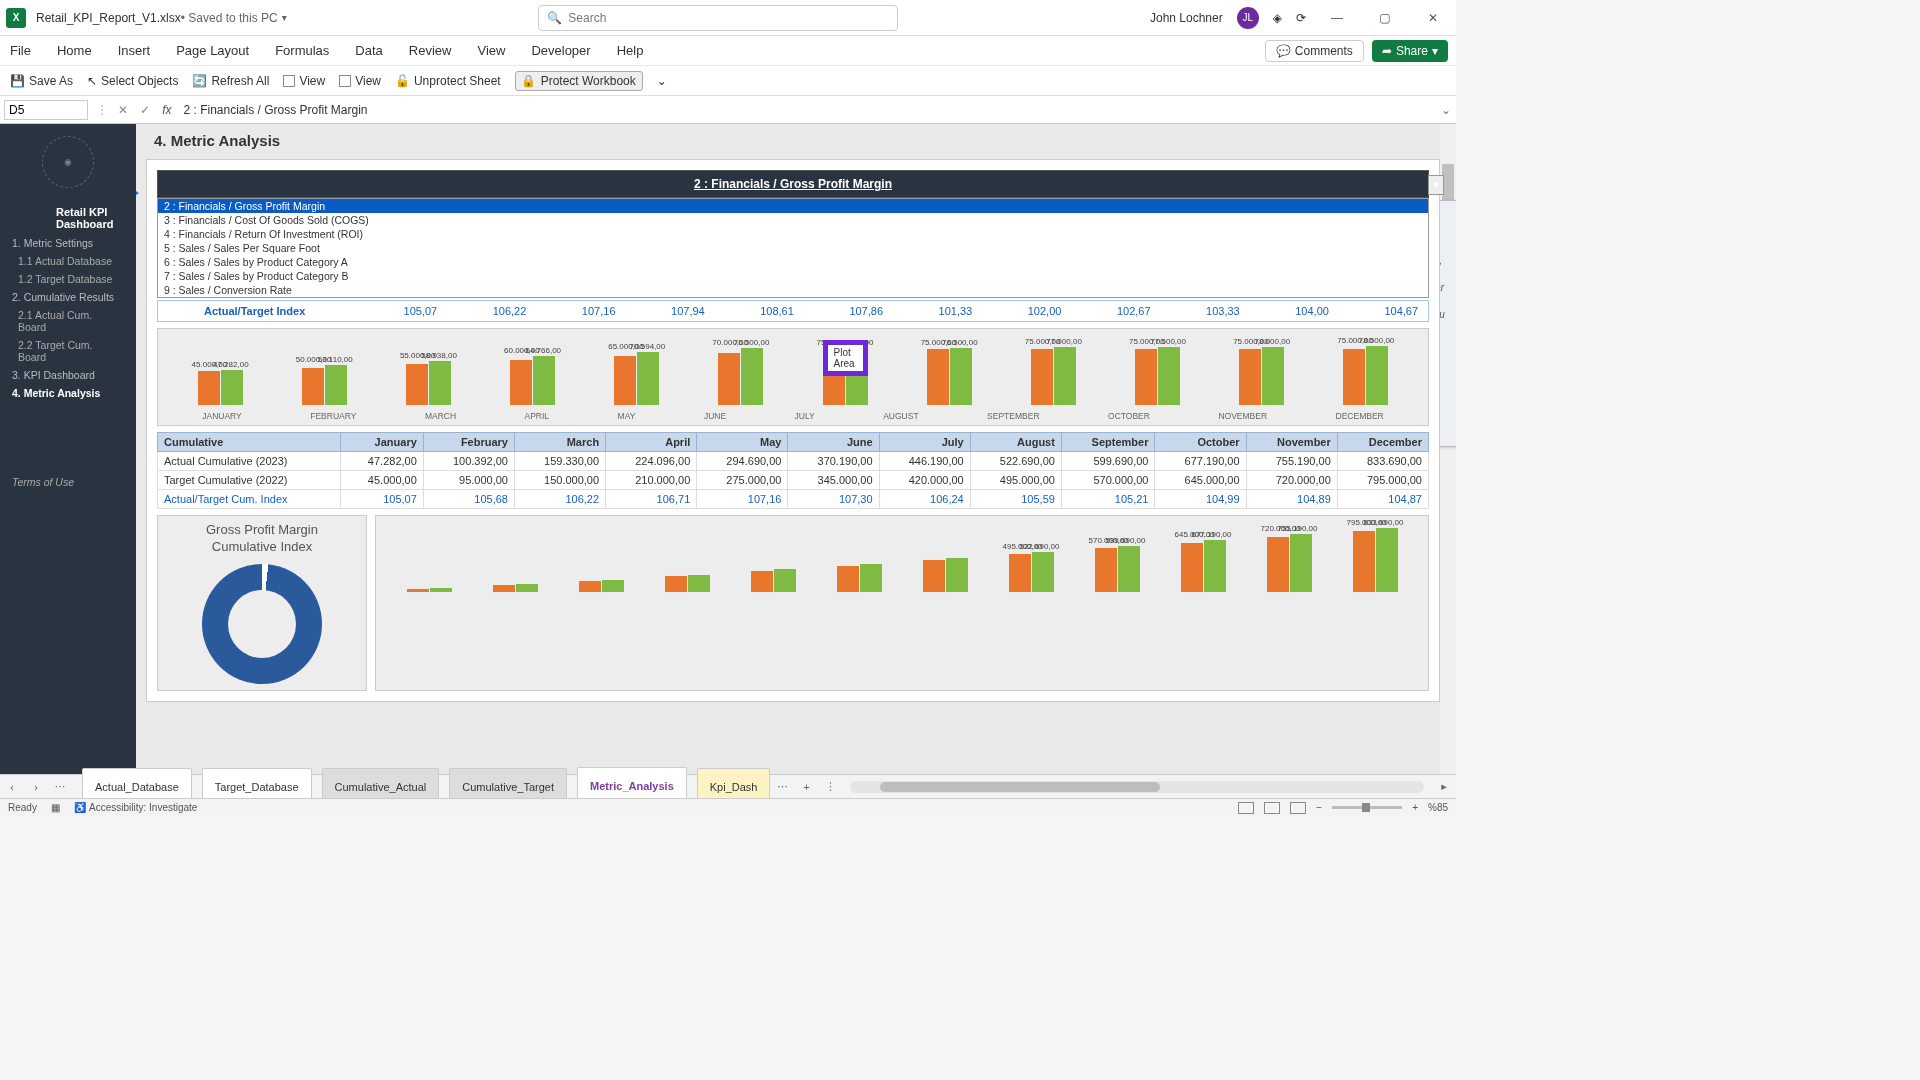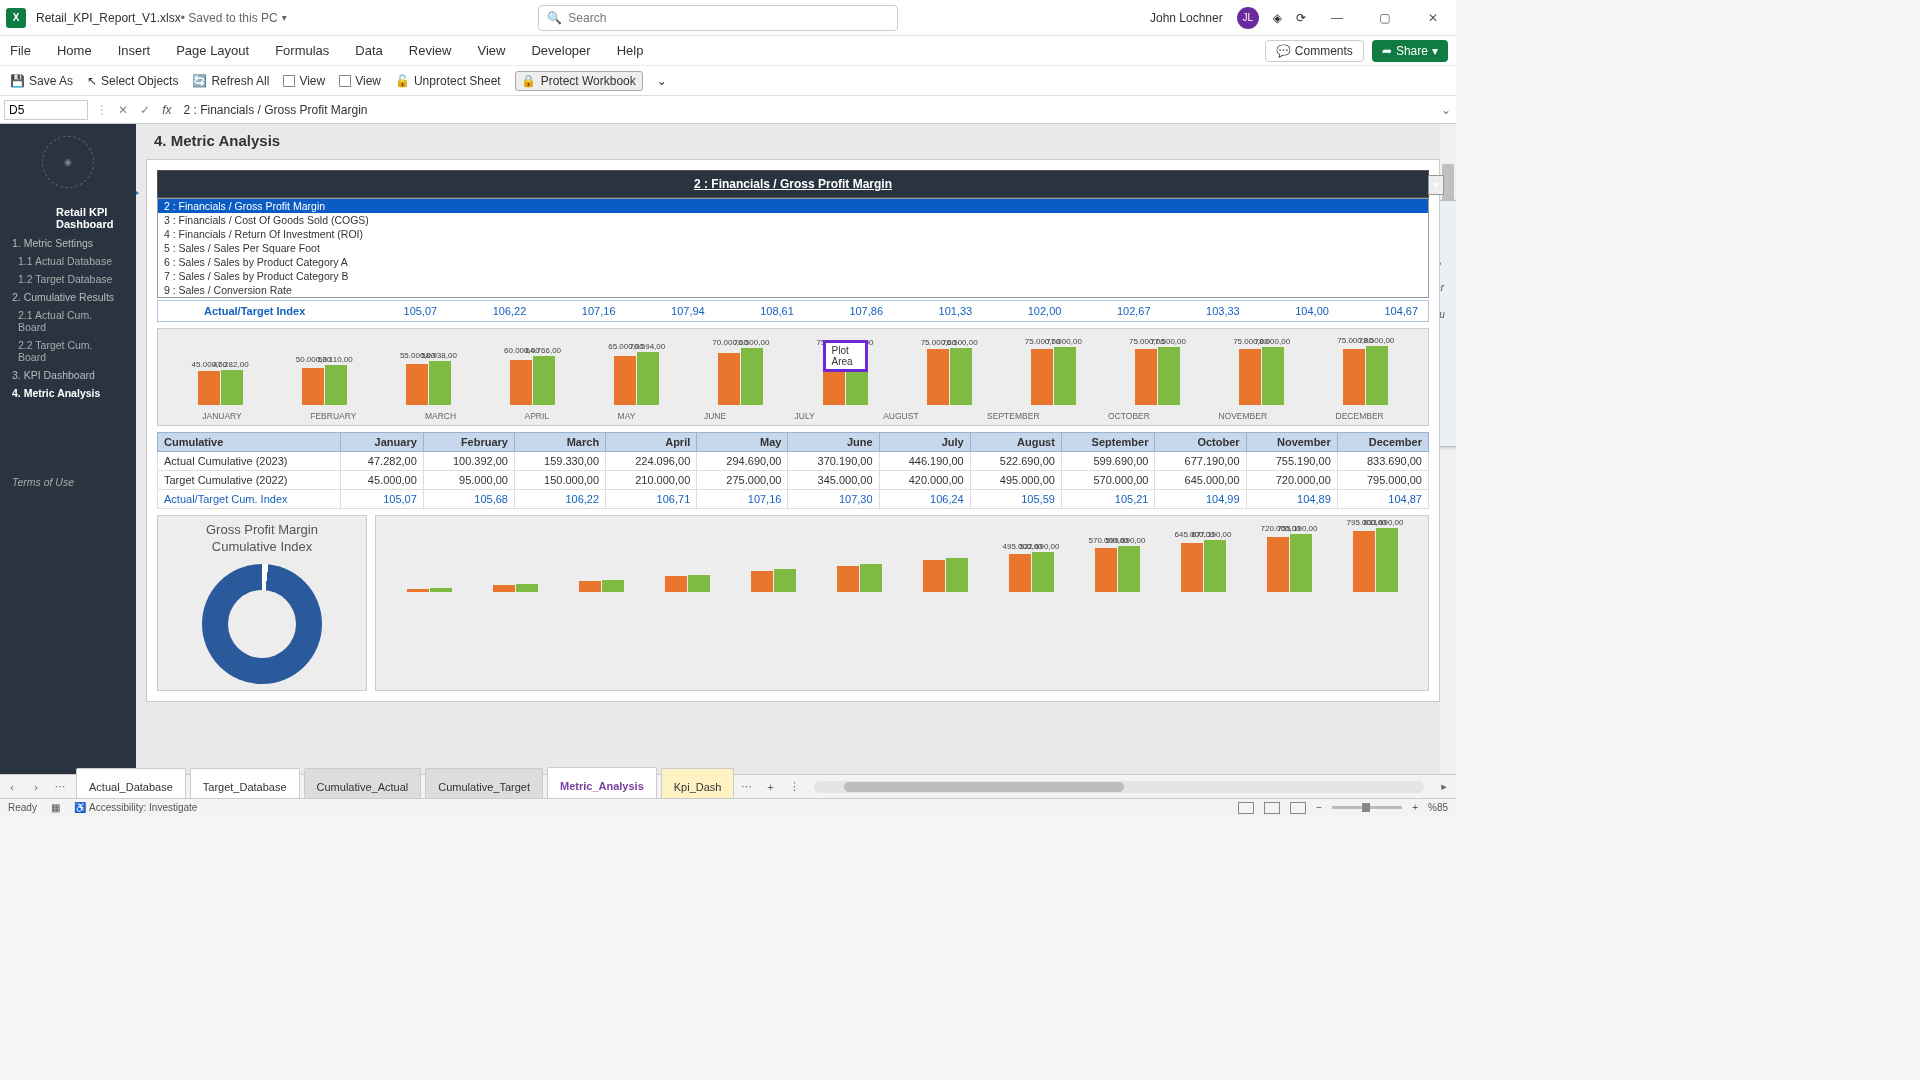--- a/index.html
+++ b/index.html
@@ -61,41 +61,41 @@
 .bar.o { background:#e8762d; }
 .bar.g { background:#7fbb42; }
 .bar-lbl { position:absolute; font-size:8px; color:#444; top:-10px; white-space:nowrap; }
 .bar-lbl.l { left:-6px; }
 .bar-lbl.r { right:-6px; }
 .xaxis { display:flex; justify-content:space-around; font-size:8.5px; color:#666; margin-top:6px; }
 .legend { text-align:center; font-size:10px; color:#555; margin-top:6px; }
 .legend .sw { display:inline-block; width:8px; height:8px; margin:0 4px 0 12px; }
 .legend .sw.o { background:#e8762d; }
 .legend .sw.g { background:#7fbb42; }
-.plot-area { position:absolute; border:3px solid #6d28d9; background:#fff; padding:2px 6px; font-size:10px; top:-8px;}
+.plot-area { position:absolute; border:5px solid #6d28d9; background:#fff; padding:2px 6px; font-size:10px; top:-8px;}
 .cum-table { width:100%; border-collapse:collapse; margin-top:6px; font-size:11px; }
 .cum-table th { background:#c8d8ec; border:1px solid #9bb3cf; padding:3px 6px; font-weight:bold; text-align:right; }
 .cum-table th:first-child { text-align:left; }
 .cum-table td { border:1px solid #ddd; padding:3px 6px; text-align:right; }
 .cum-table td:first-child { text-align:left; }
 .cum-table tr.idx td { color:#1560c0; }
 .lower-row { display:flex; gap:8px; margin-top:6px; }
 .donut-box { width:210px; background:#ededed; border:1px solid #ccc; text-align:center; padding:6px; }
 .donut-title { font-size:13px; color:#555; line-height:1.3; }
 .donut { width:120px; height:120px; border-radius:50%; margin:8px auto 0; background:conic-gradient(#fff 0 6deg,#2b5a9c 6deg 360deg); position:relative;}
 .donut::after { content:""; position:absolute; inset:26px; background:#ededed; border-radius:50%; }
 .cum-chart { flex:1; background:#ededed; border:1px solid #ccc; padding:6px 10px; overflow:hidden; }
 .cum-chart .chart-title { font-size:17px; padding:2px 0 6px; }
 .help-box { position:absolute; right:-2px; top:76px; width:168px; background:#eceff3; border:1px solid #bbb; padding:8px 10px; font-size:10px; color:#555; box-shadow:1px 1px 3px rgba(0,0,0,.15); }
 .help-box .h-title { font-weight:bold; font-style:italic; color:#444; margin-bottom:6px; font-size:11px; }
 .help-box ul { list-style:disc; margin-left:12px; font-style:italic; line-height:1.35; }
 .help-box li { margin-bottom:4px; }
 .sheet-tabs { position:absolute; bottom:18px; left:0; right:0; height:24px; background:#f3f3f3; border-top:1px solid #ccc; display:flex; align-items:center; font-size:11px; }
 .sheet-tabs .nav-btn { width:24px; text-align:center; color:#666; }
-.st-tab { padding:12px 12px; border:1px solid #ccc; border-bottom:none; margin-left:4px; background:#fff; border-radius:2px 2px 0 0; }
+.st-tab { padding:12px 12px; border:1px solid #ccc; border-bottom:none; margin-left:10px; background:#fff; border-radius:2px 2px 0 0; }
 .st-tab.gray { background:#ddd; }
 .st-tab.active { border-bottom:2px solid #7b3fa0; color:#7b3fa0; font-weight:600; background:#fff; }
 .st-tab.yellow { background:#fff3c4; }
 .hscroll { flex:1; margin:0 8px; height:12px; background:#e4e4e4; position:relative; border-radius:6px; }
 .hscroll .th { position:absolute; left:30px; width:280px; top:1px; bottom:1px; background:#bdbdbd; border-radius:6px; }
 .status-bar { position:absolute; bottom:0; left:0; right:0; height:18px; background:#f3f3f3; border-top:1px solid #ccc; display:flex; align-items:center; font-size:10px; color:#555; padding:0 8px; gap:14px; }
 .status-bar .right { margin-left:auto; display:flex; align-items:center; gap:10px; }
 .zoom-slider { width:70px; height:3px; background:#bbb; position:relative; }
 .zoom-slider .knob { position:absolute; left:30px; top:-3px; width:8px; height:9px; background:#888; }
 .view-ico { width:16px; height:12px; border:1px solid #888; }

